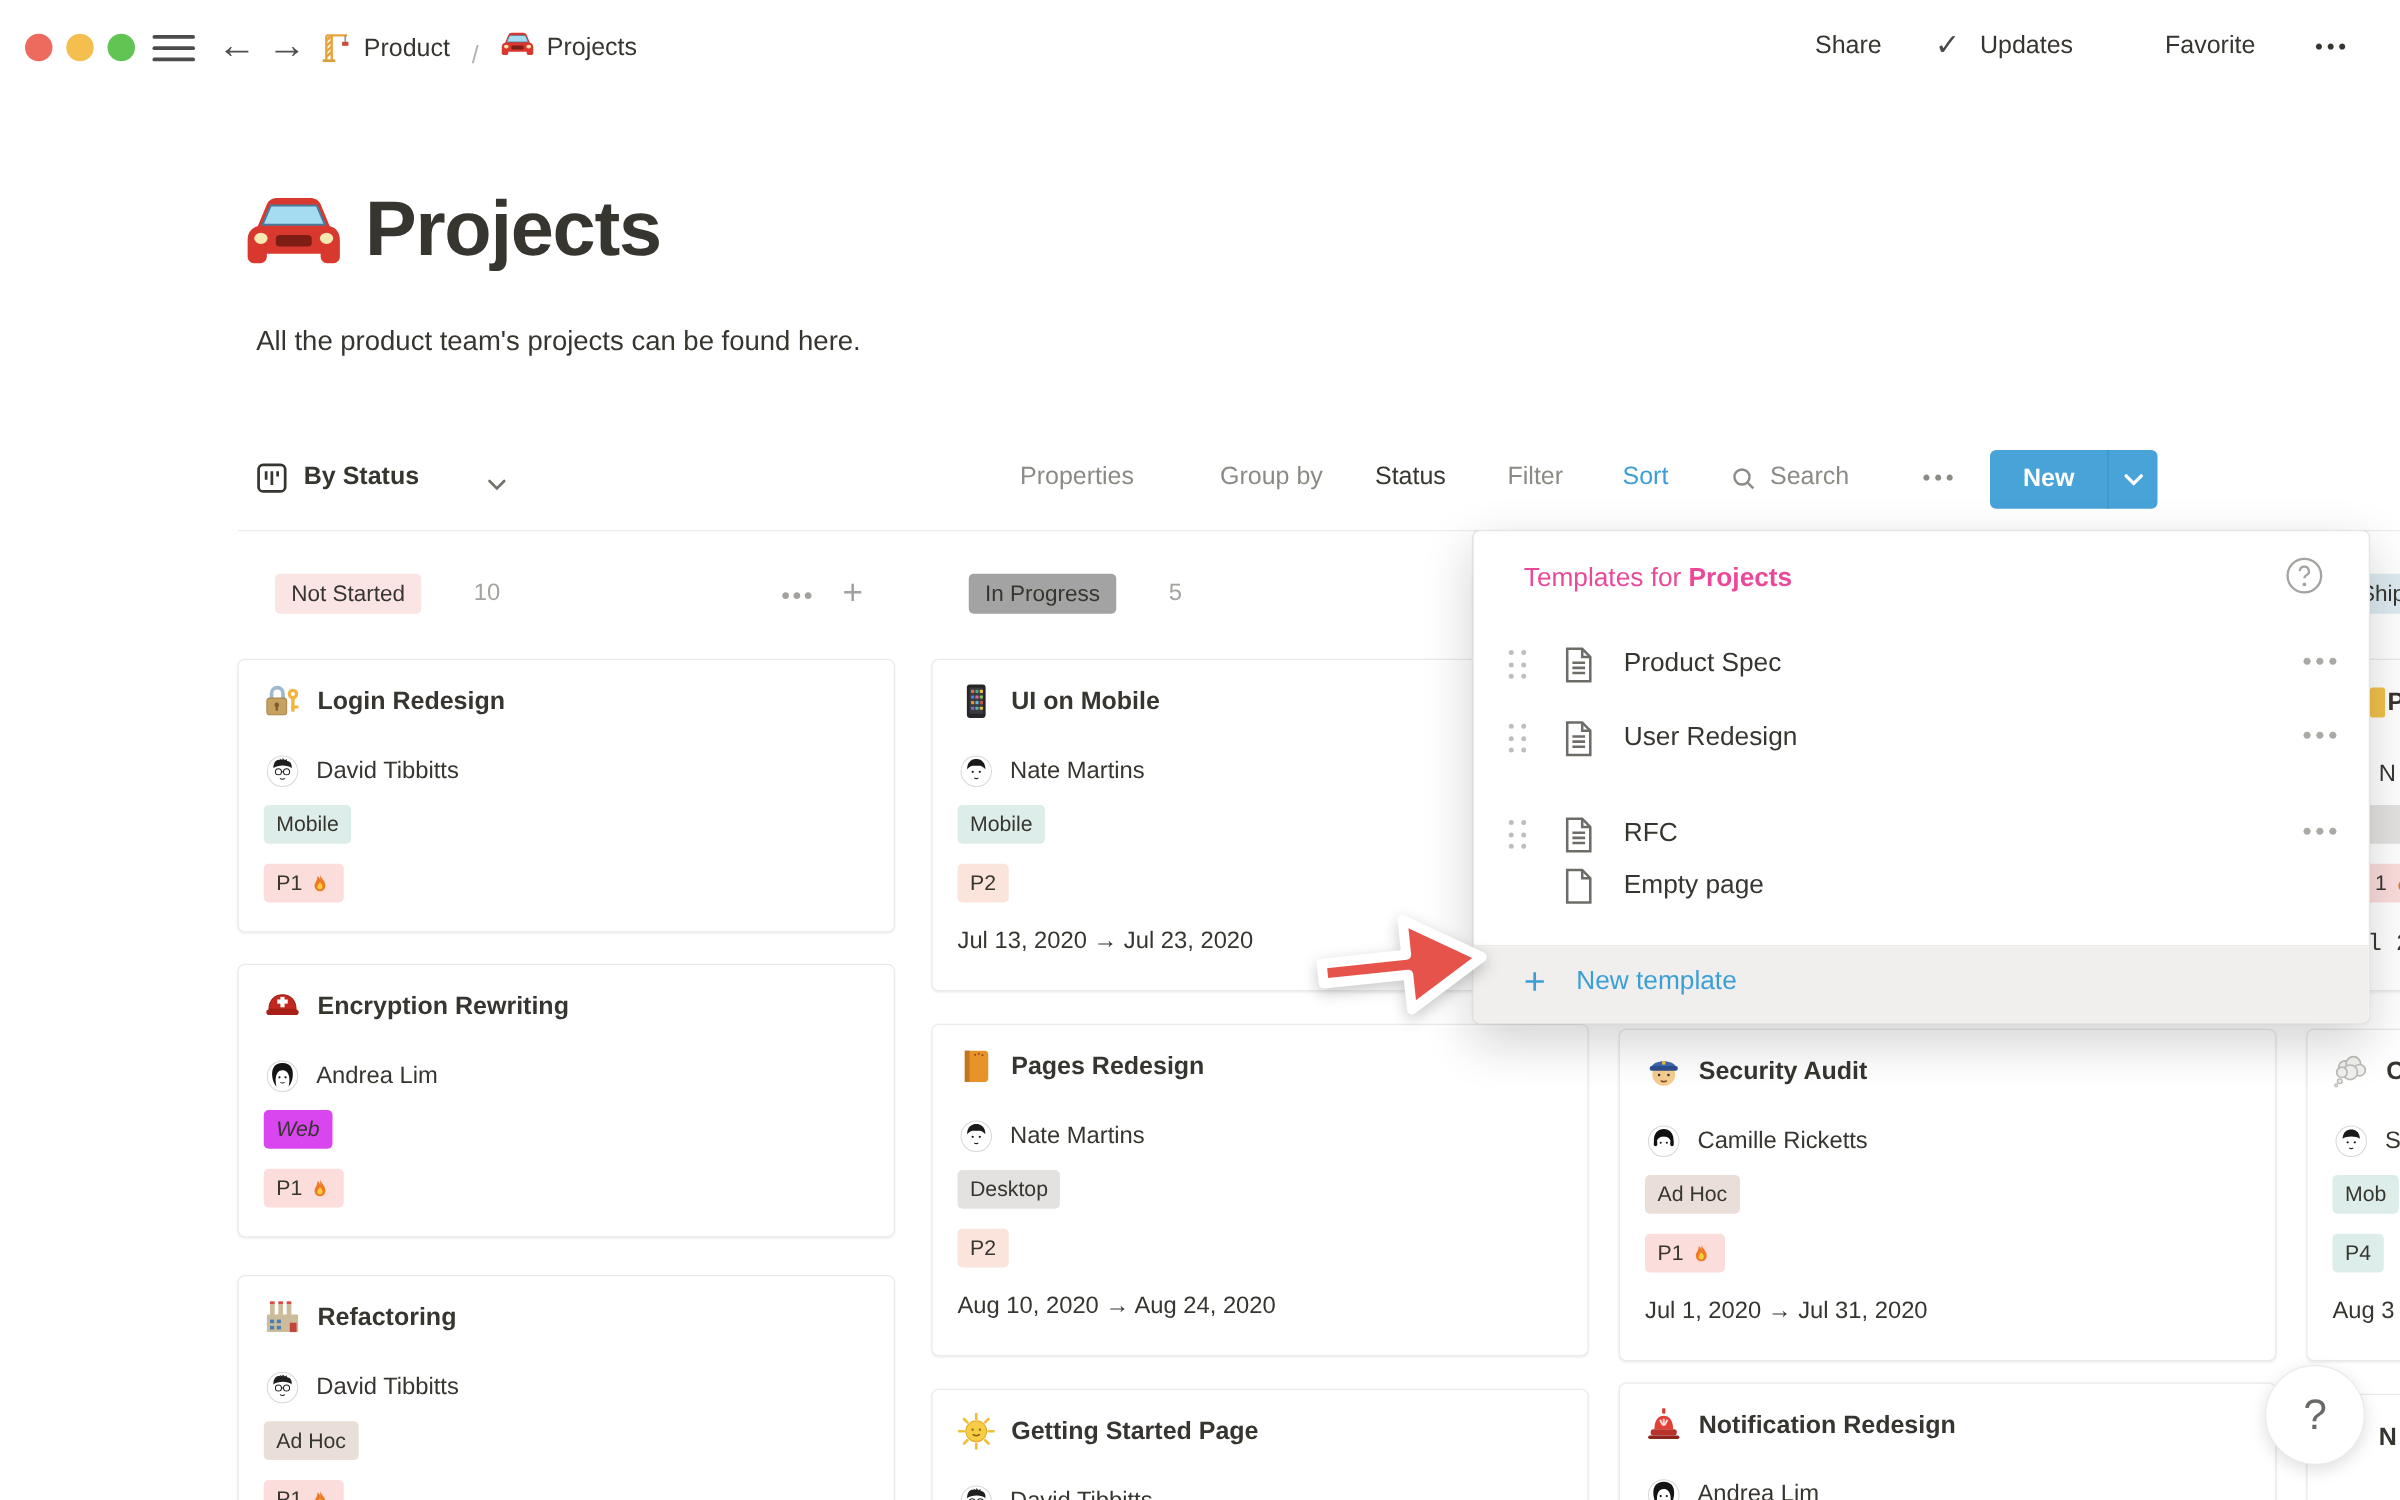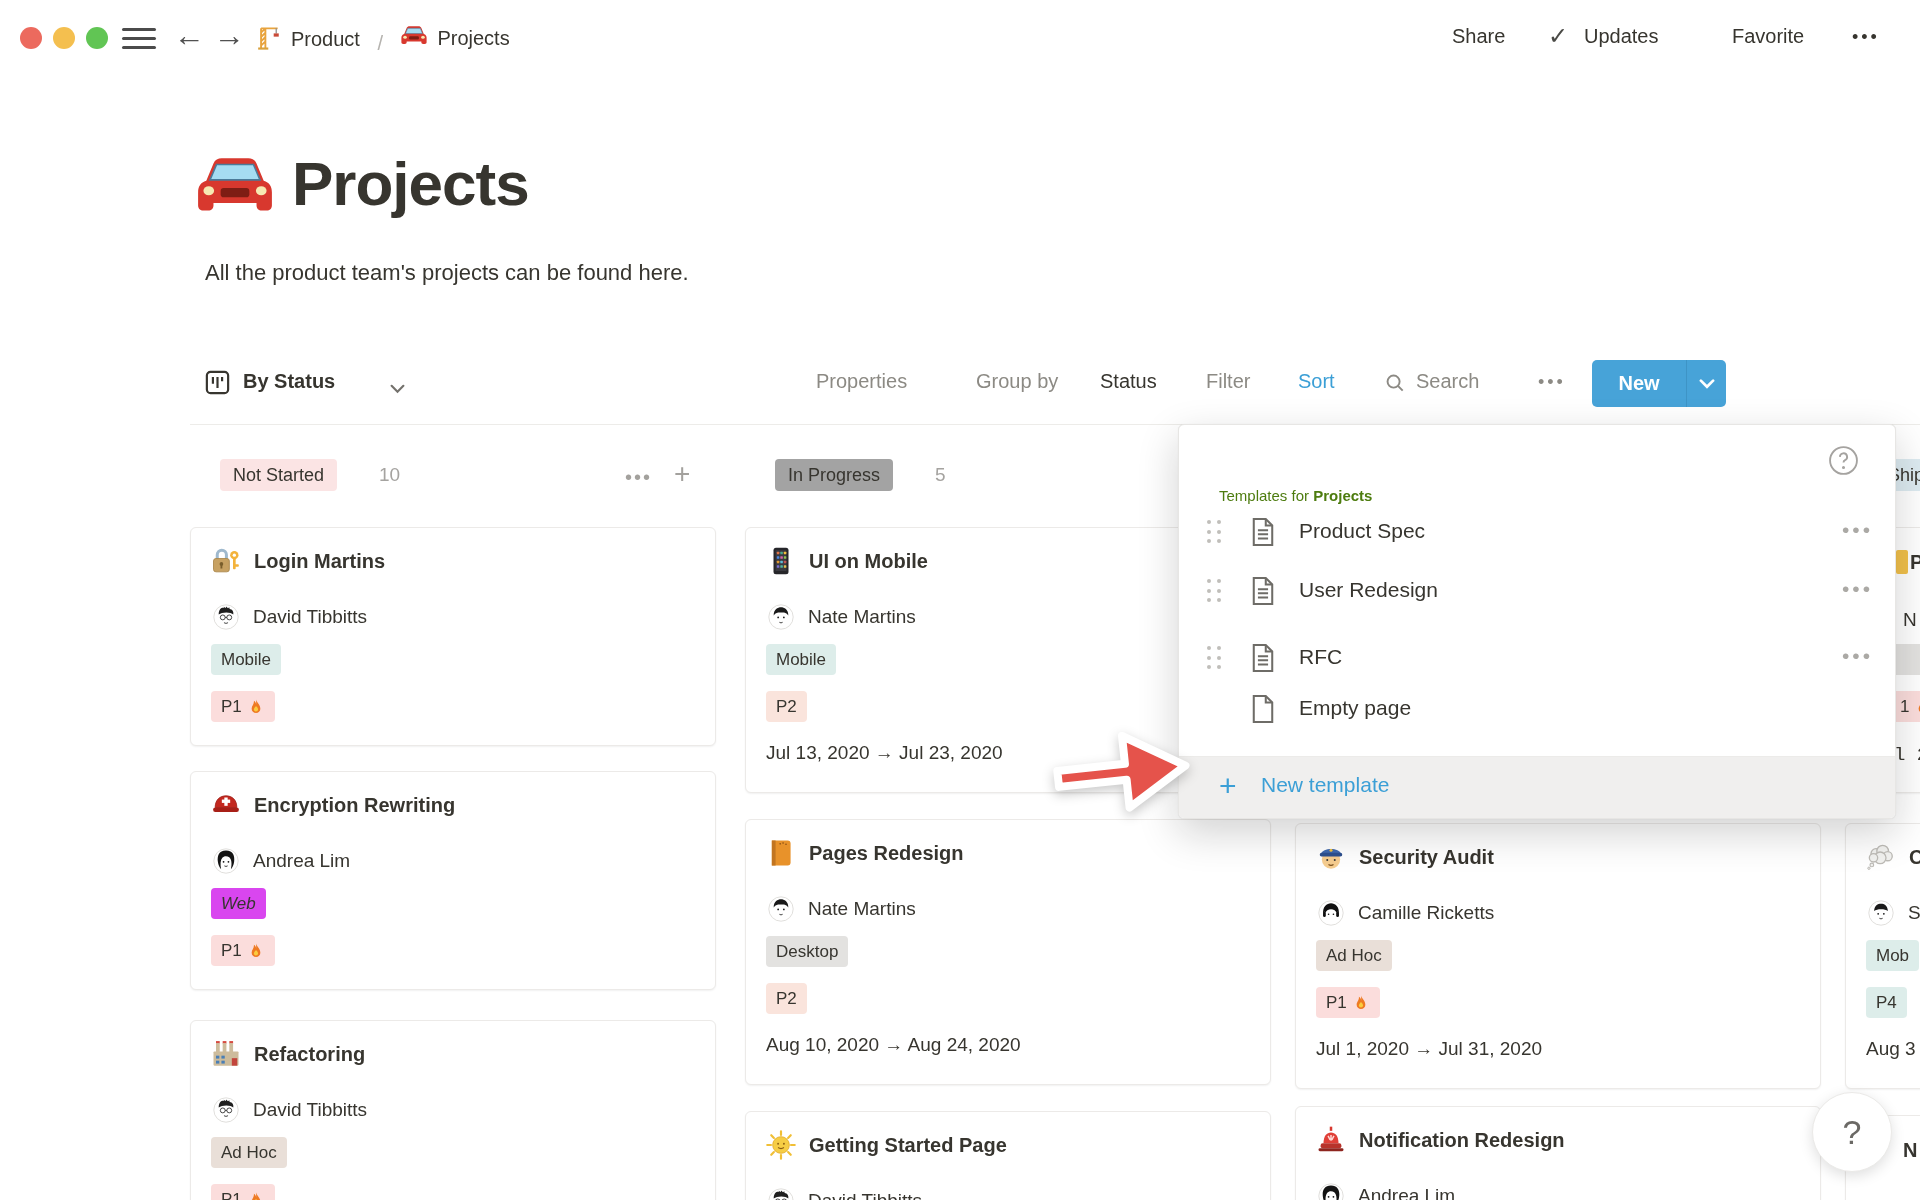--- a/index.html
+++ b/index.html
@@ -53,21 +53,21 @@
   .tag { position:absolute; left:20px; display:inline-flex; align-items:center; gap:5px;
          height:31px; padding:0 10px; border-radius:4px; font-size:17px; color:#37352F; white-space:nowrap; }
   .tag svg { width:18px; height:18px; display:block; }
   .tag.t1 { top:116px;justify-content:center; } .tag.t2 { top:163px; }
   .card-dates { position:absolute; left:20px; top:214px; font-size:19px; color:#37352F; white-space:nowrap; }
 
   
   .popup { left:1178px; top:424px; width:718px; height:395px; background:#fff;
            border:1px solid #E7E6E4; border-radius:6px;
            box-shadow:0 14px 40px rgba(15,15,15,.19), 0 0 1px rgba(15,15,15,.1); z-index:40; overflow:hidden; }
-  .pp-title { position:absolute; left:40px; top:26px; font-size:15px; color:#4d7c0f;margin-top:36px; }
+  .pp-title { position:absolute; left:40px; top:26px; font-size:21px; color:#ec4899; }
   .pp-title b { font-weight:700; }
   .pp-help { position:absolute; right:36px; top:20px; }
   .pp-row { position:absolute; left:0; width:100%; height:58px; }
   .pp-handle { position:absolute; left:28px; top:16px; width:15px; height:26px;
                display:grid; grid-template-columns:1fr 1fr; grid-gap:3px 5px; }
   .pp-handle i { width:4px; height:4px; border-radius:50%; background:#C0BEBA; }
   .pp-doc { position:absolute; left:72px; top:13px; }
   .pp-label { position:absolute; left:120px; top:15px; font-size:21px; color:#37352F; }
   .pp-more { position:absolute; right:22px; top:14px; font-size:21px; color:#ABA9A5; letter-spacing:3px; }
   .pp-divider { position:absolute; left:0; top:331px; width:100%; height:1px; background:#ECEBE9; }
@@ -190,21 +190,21 @@
             <path d="M7.5 16 V10.5 a5.5 5.5 0 0 1 11 0 V16" fill="none" stroke="#9FB9CE" stroke-width="3.6"></path>
             <rect x="3" y="15" width="19" height="16" rx="3" fill="#C7A162" stroke="#A88447"></rect>
             <circle cx="28" cy="11" r="5" fill="#F3B33C"></circle>
             <circle cx="28" cy="11" r="2" fill="#fff"></circle>
             <rect x="26.4" y="15" width="3.2" height="13" rx="1" fill="#F3B33C"></rect>
             <rect x="26.4" y="22" width="7" height="3" rx="1" fill="#F3B33C"></rect>
             <circle cx="12.5" cy="21.5" r="2.2" fill="#7A5E2C"></circle>
             <rect x="11.4" y="22.5" width="2.2" height="4.5" fill="#7A5E2C"></rect>
           </svg>
         </div>
-        <div class="ttl">Login Martins</div>
+        <div class="ttl">Login Redesign</div>
       </div>
       <div class="card-person">
         <div>
           <svg viewBox="0 0 32 32" width="26" height="26">
             <circle cx="16" cy="16" r="15" fill="#fff" stroke="#D9D7D4"></circle>
             <path d="M7 13 C7 6 11 4 14 5 L13 3.5 L16 5 L16 3 L18.5 5.2 L20 4 L20.5 6 C24 6.5 25.5 9 25 13 C22 9.5 11 9.5 7 13 Z" fill="#1F1F1F"></path>
             <circle cx="12" cy="16.5" r="3" fill="none" stroke="#1F1F1F"></circle>
             <circle cx="20" cy="16.5" r="3" fill="none" stroke="#1F1F1F"></circle>
             <path d="M15 16.5 h2" stroke="#1F1F1F"></path>
             <path d="M13.5 23 q2.5 1.8 5 0" stroke="#1F1F1F" fill="none"></path>
@@ -573,21 +573,21 @@
           <i></i>
         </div>
         <div class="pp-doc"><svg width="24" height="30" viewBox="0 0 26 32">
             <path d="M3 2 h13 l7 7 v21 H3 Z" fill="#fff" stroke="#6E6C67" stroke-width="2.2"></path>
             <path d="M16 2 v7 h7" fill="none" stroke="#6E6C67" stroke-width="2.2"></path>
             <path d="M7.5 14 h11 M7.5 18.5 h11 M7.5 23 h11" stroke="#6E6C67" stroke-width="2.2"></path>
           </svg></div>
         <div class="pp-label">User Redesign</div>
         <div class="pp-more">•••</div>
       </div>
-      <div class="pp-row" style="top: 205px;">
+      <div class="pp-row" style="top: 215px;">
         <div class="pp-handle">
           <i></i>
           <i></i>
           <i></i>
           <i></i>
           <i></i>
           <i></i>
         </div>
         <div class="pp-doc"><svg width="24" height="30" viewBox="0 0 26 32">
             <path d="M3 2 h13 l7 7 v21 H3 Z" fill="#fff" stroke="#6E6C67" stroke-width="2.2"></path>

